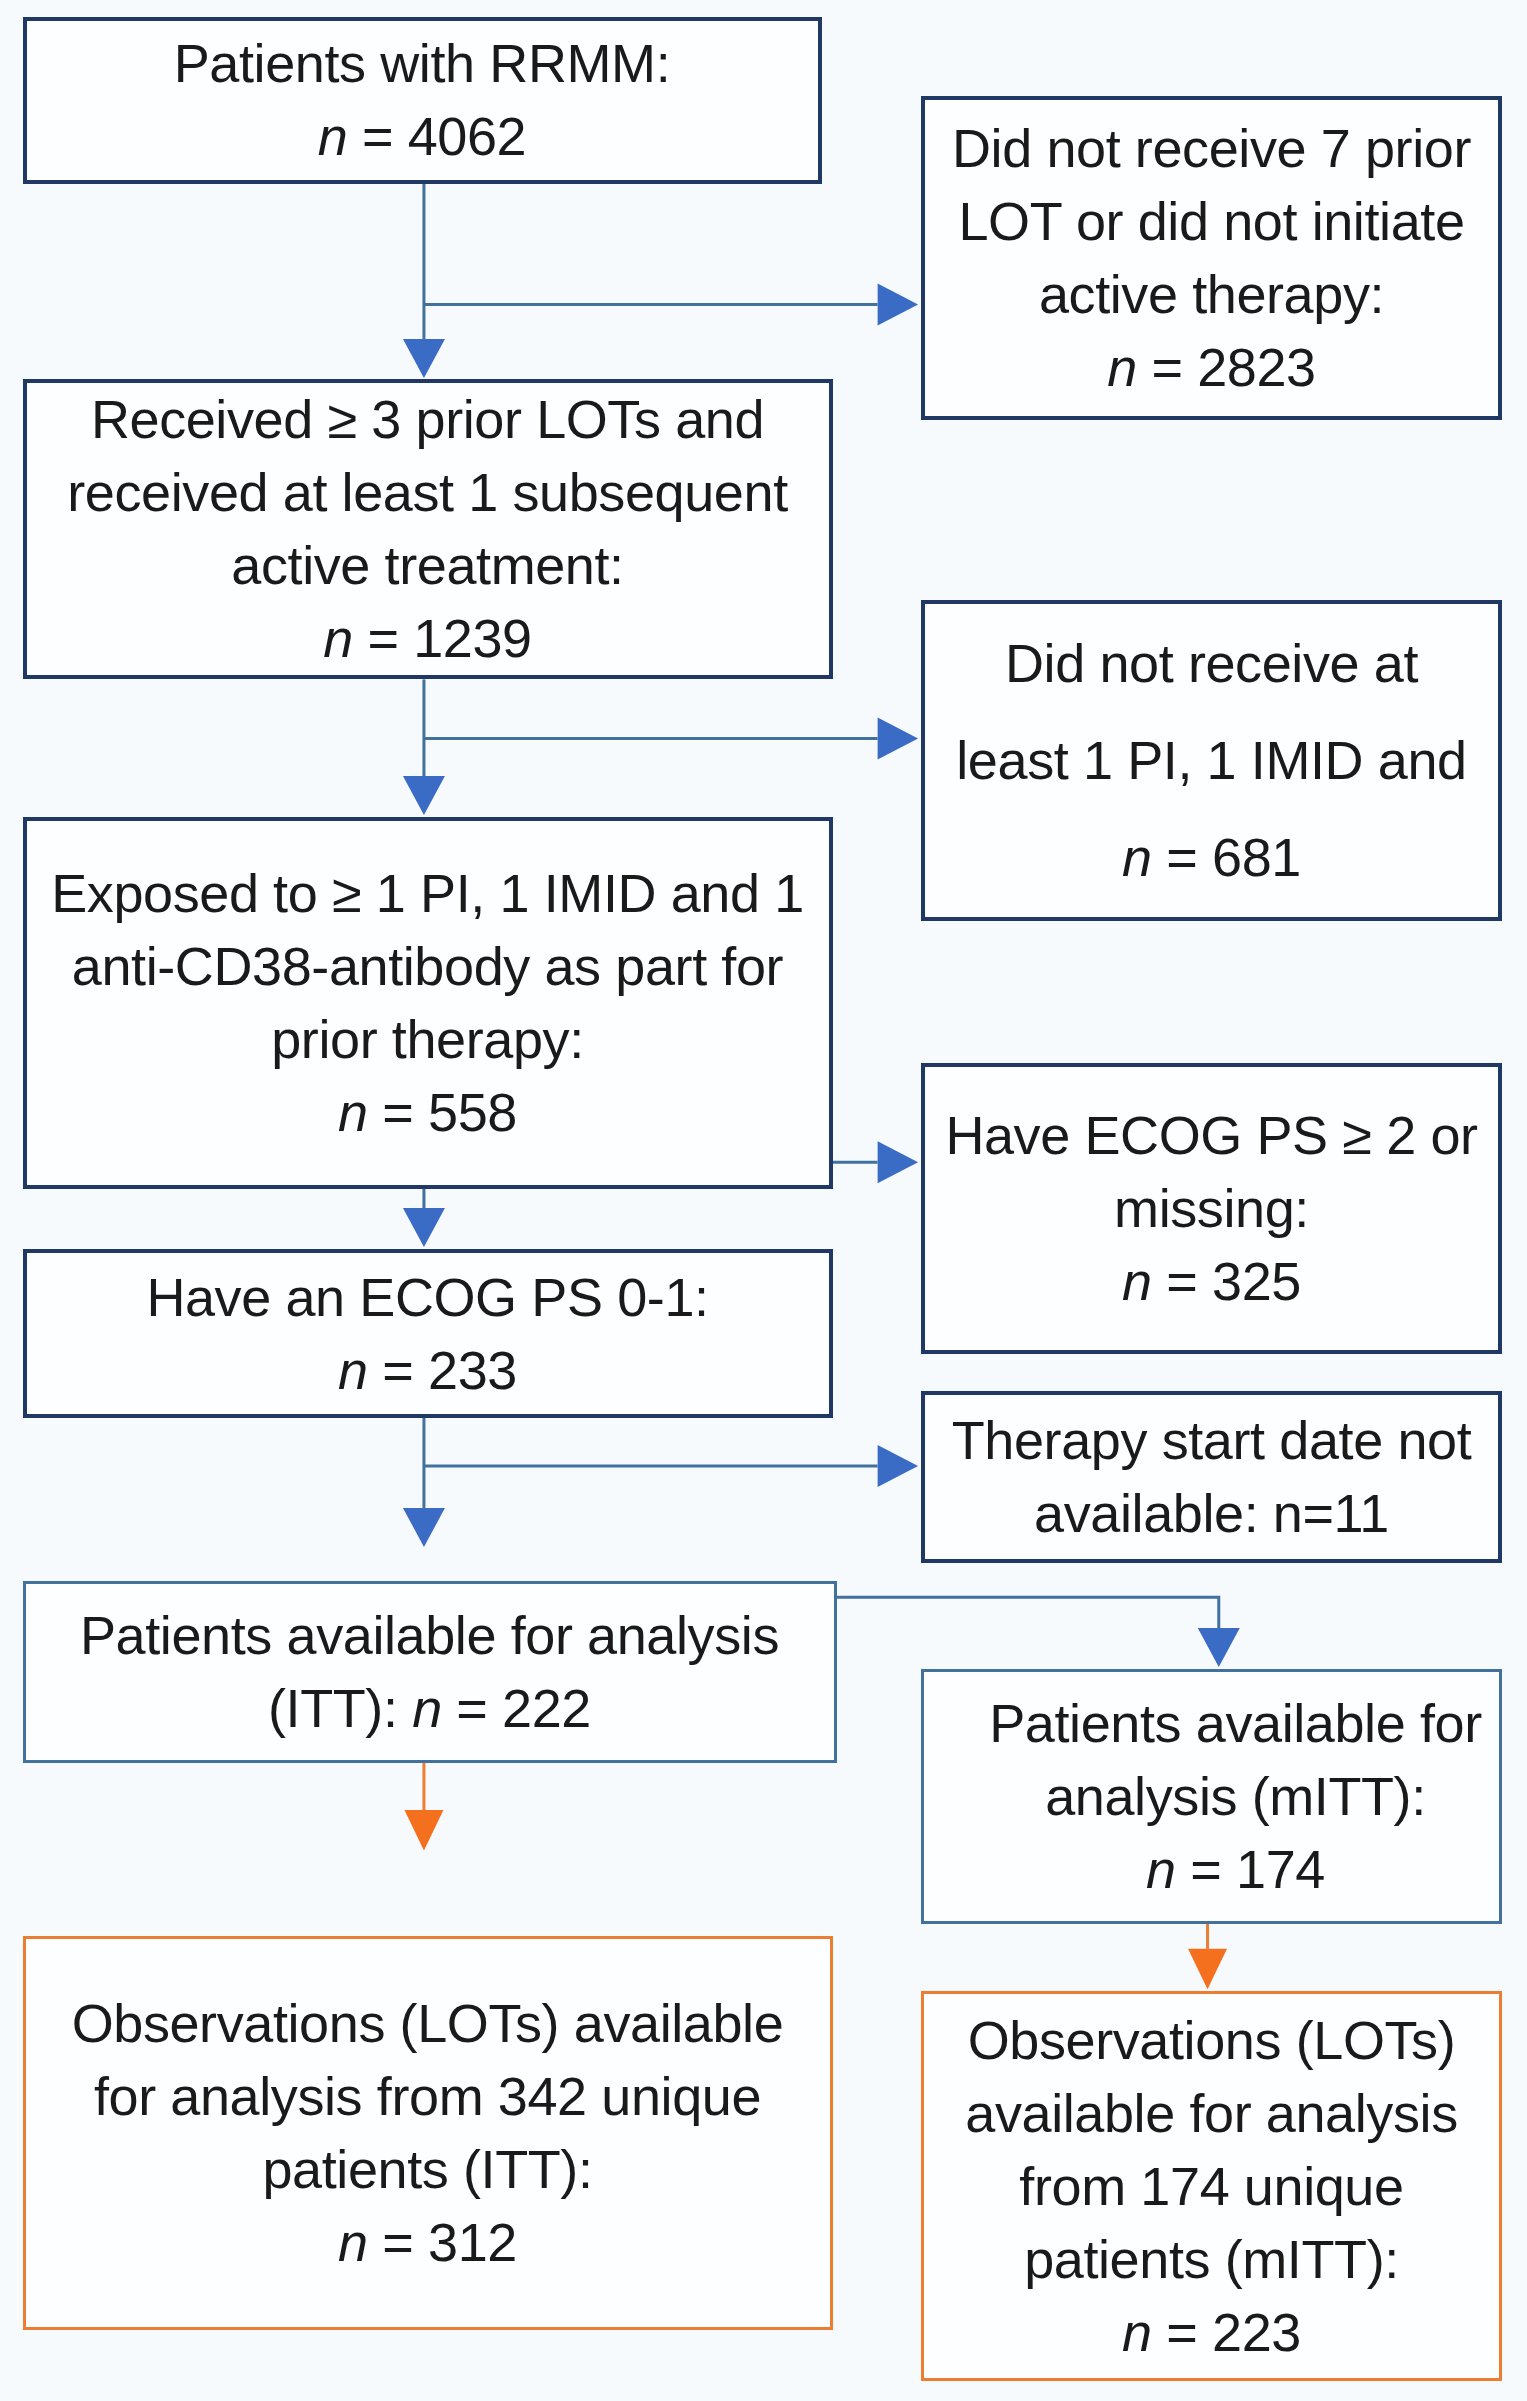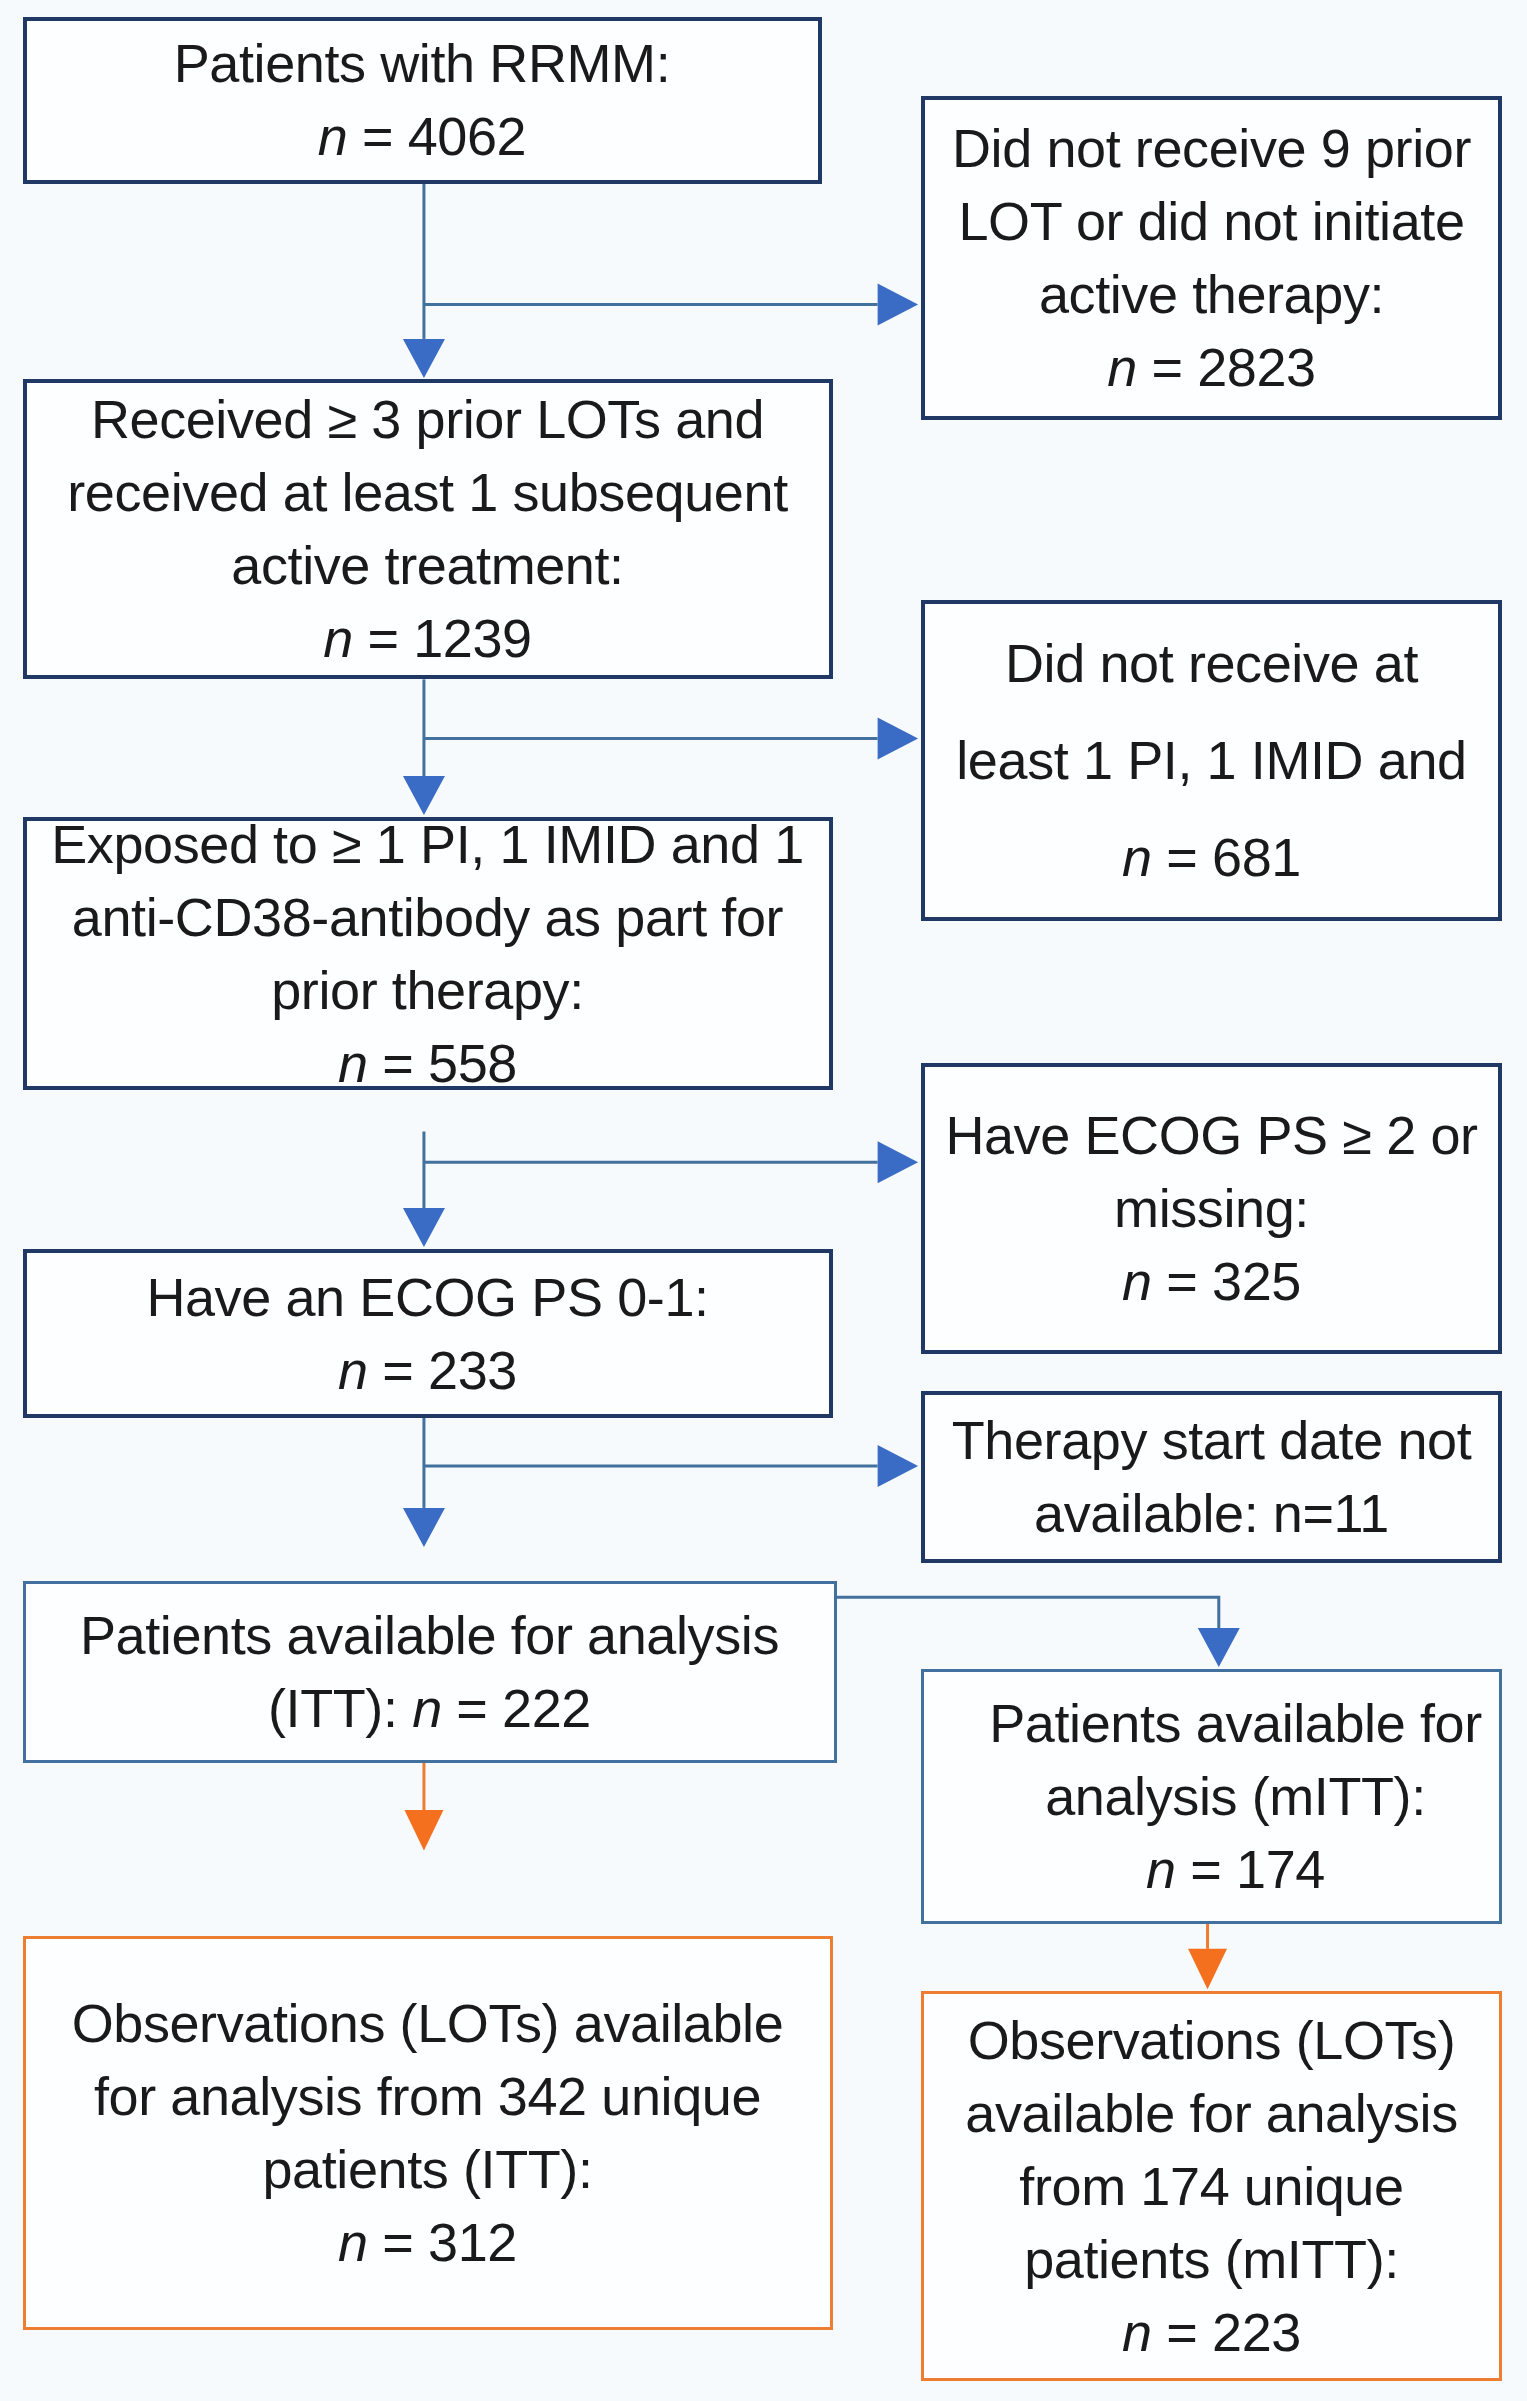--- a/index.html
+++ b/index.html
@@ -116,21 +116,21 @@
     <span class="line"><i>n</i><span> = 4062</span></span>
   </div>
 
   <div class="box dark" style="left:22.5px;top:379px;width:810px;height:300px;">
     <span class="line">Received ≥ 3 prior LOTs and</span>
     <span class="line">received at least 1 subsequent</span>
     <span class="line">active treatment:</span>
     <span class="line"><i>n</i><span> = 1239</span></span>
   </div>
 
-  <div class="box dark" style="left:22.5px;top:817px;width:810px;height:273px;">
+  <div class="box dark" style="left:22.5px;top:817px;width:810px;height:372px;">
     <span class="line">Exposed to ≥ 1 PI, 1 IMID and 1</span>
     <span class="line">anti-CD38-antibody as part for</span>
     <span class="line">prior therapy:</span>
     <span class="line"><i>n</i><span> = 558</span></span>
   </div>
 
   <div class="box dark" style="left:22.5px;top:1249px;width:810px;height:169px;">
     <span class="line">Have an ECOG PS 0-1:</span>
     <span class="line"><i>n</i><span> = 233</span></span>
   </div>
@@ -141,21 +141,21 @@
   </div>
 
   <div class="box orange" style="left:22.5px;top:1936px;width:810px;height:394px;">
     <span class="line">Observations (LOTs) available</span>
     <span class="line">for analysis from 342 unique</span>
     <span class="line">patients (ITT):</span>
     <span class="line"><i>n</i><span> = 312</span></span>
   </div>
 
   <div class="box dark" style="left:921px;top:96px;width:581px;height:324px;">
-    <span class="line">Did not receive 9 prior</span>
+    <span class="line">Did not receive 7 prior</span>
     <span class="line">LOT or did not initiate</span>
     <span class="line">active therapy:</span>
     <span class="line"><i>n</i><span> = 2823</span></span>
   </div>
 
   <div class="box dark" style="left:921px;top:600px;width:581px;height:321px;gap:24px;">
     <span class="line">Did not receive at</span>
     <span class="line">least 1 PI, 1 IMID and</span>
     <span class="line"><i>n</i><span> = 681</span></span>
   </div>

